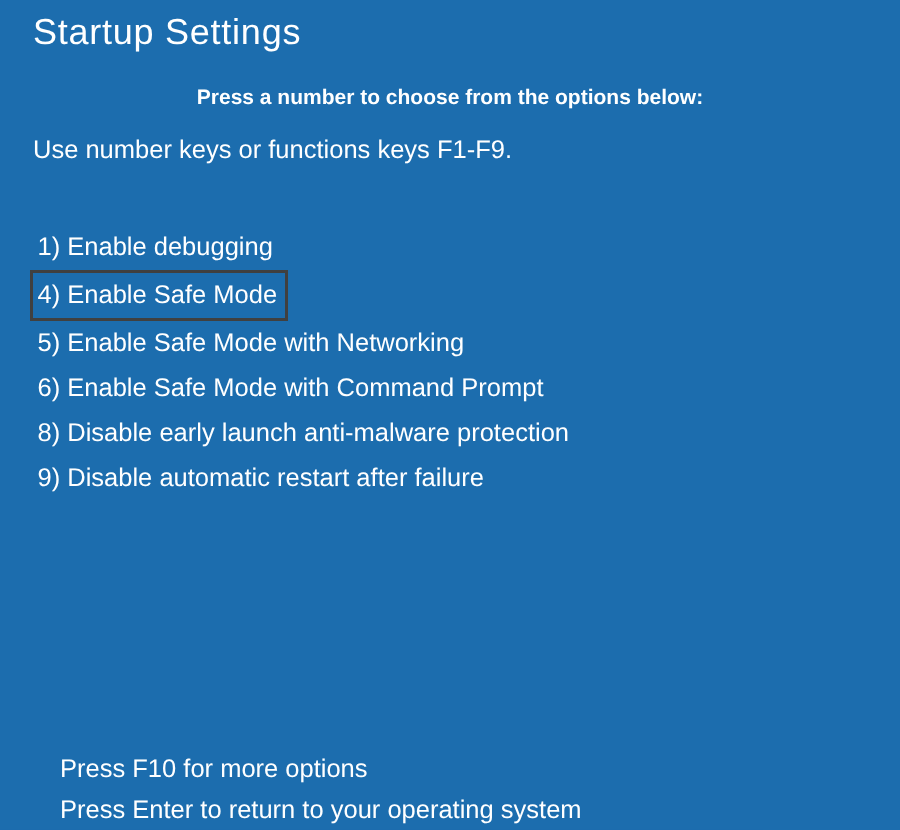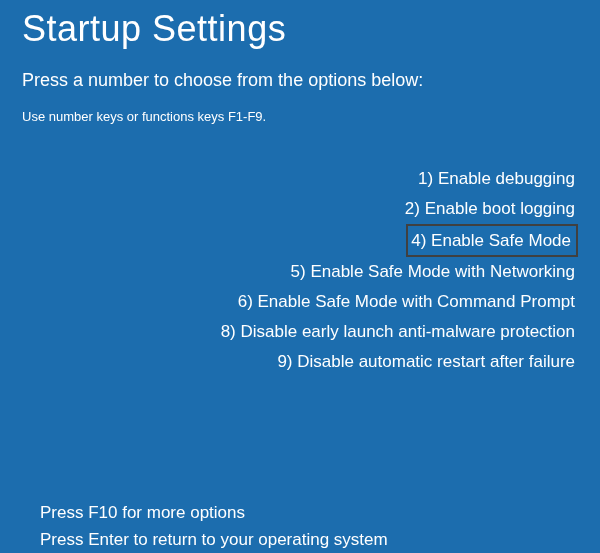--- a/index.html
+++ b/index.html
@@ -12,49 +12,49 @@
       height: 553px;
       background-color: #1C6DAE;
       color: #ffffff;
       font-family: "Segoe UI Light", "Segoe UI", Arial, sans-serif;
       font-weight: 300;
       padding: 0 22px;
       overflow: hidden;
       position: relative;
     }
     .title {
-      font-size: 36px;
+      font-size: 24px;
       font-weight: 300;
       letter-spacing: 0.5px;
       padding-top: 8px;
       margin-bottom: 20px;
     }
     .instruction {
-      font-size: 18px;
-      font-weight: 400;
+      font-size: 14px;
+      font-weight: 700;
       margin-bottom: 18px;
+      text-align: center;
     }
     .subinstruction {
-      font-size: 13px;
+      font-size: 17px;
       font-weight: 300;
       margin-bottom: 40px;
     }
     .options {
       list-style: none;
     }
     .option-item {
       font-size: 17px;
       font-weight: 300;
       line-height: 1.75;
       display: inline-block;
       padding: 0 3px;
     }
     .option-row {
       line-height: 1.75;
-      text-align: right;
     }
     .highlighted {
       border: 2px solid #404040;
       margin-left: -2px;
       padding: 0 5px 0 3px;
     }
     .footer {
       position: absolute;
       bottom: 0;
       left: 40px;
@@ -69,21 +69,20 @@
 <body>
 
 <h1 class="title">Startup Settings</h1>
 
 <p class="instruction">Press a number to choose from the options below:</p>
 
 <p class="subinstruction">Use number keys or functions keys F1-F9.</p>
 
 <ul class="options" id="options-list">
     <li class="option-row"><span class="option-item">1) Enable debugging</span></li>
-    <li class="option-row"><span class="option-item">2) Enable boot logging</span></li>
     <li class="option-row"><span class="option-item highlighted">4) Enable Safe Mode</span></li>
     <li class="option-row"><span class="option-item">5) Enable Safe Mode with Networking</span></li>
     <li class="option-row"><span class="option-item">6) Enable Safe Mode with Command Prompt</span></li>
     <li class="option-row"><span class="option-item">8) Disable early launch anti-malware protection</span></li>
     <li class="option-row"><span class="option-item">9) Disable automatic restart after failure</span></li>
   </ul>
 
 <div class="footer">
   <p class="footer-line">Press F10 for more options</p>
   <p class="footer-line">Press Enter to return to your operating system</p>

